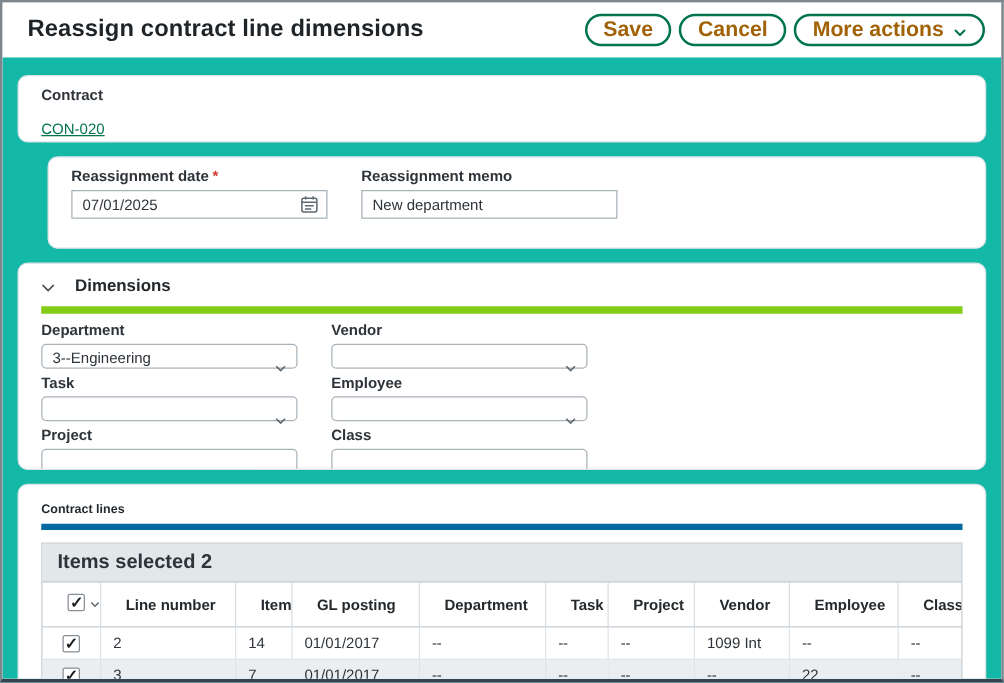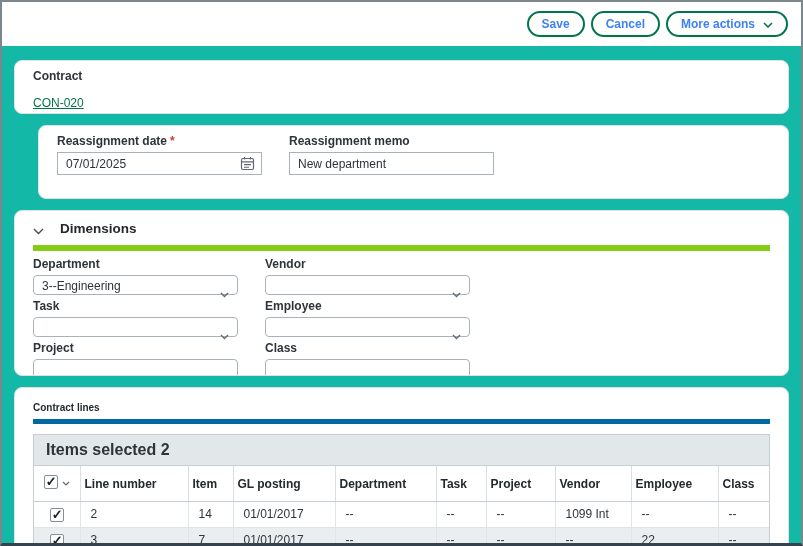--- a/index.html
+++ b/index.html
@@ -18,23 +18,23 @@
     background: #ffffff;
     display: flex;
     align-items: center;
     padding: 0 13px 0 20px;
   }
   .page-title { font-size: 19px; font-weight: bold; color: #1f2428; letter-spacing: .1px; }
   .header-spacer { flex: 1; }
   .pill-btn {
     background: #ffffff;
     border: 2px solid #00754a;
-    color: #3b82f6;
+    color: #a16207;
     font-family: "Liberation Sans", sans-serif;
-    font-size: 12px;
+    font-size: 17px;
     font-weight: bold;
     border-radius: 14px;
     padding: 4px 13px;
     margin-left: 6px;
     display: inline-flex;
     align-items: center;
     gap: 8px;
     cursor: pointer;
     line-height: 14px;
   }
@@ -136,21 +136,21 @@
     color: #2e3439;
     padding: 8px 12px;
     line-height: 14px;
   }
   table { width: 100%; border-collapse: collapse; font-size: 12px; table-layout: fixed; }
   th {
     font-weight: bold;
     text-align: left;
     color: #24292d;
     background: #ffffff;
-    padding: 9px 4px;
+    padding: 9px 20px;
     border-right: 1px solid #d9dee3;
     border-bottom: 1px solid #c6cdd3;
     white-space: nowrap;
     overflow: hidden;
   }
   th:last-child, td:last-child { border-right: none; }
   td {
     padding: 5px 10px;
     border-right: 1px solid #dfe4e8;
     border-bottom: 1px solid #dfe4e8;
@@ -178,20 +178,21 @@
     font-size: 13px;
     font-weight: bold;
     color: #1c1f21;
   }
   .hdr-cb { display: inline-flex; align-items: center; gap: 4px; }
 </style>
 </head>
 <body>
 
 <div class="header">
+  <div class="page-title">Reassign contract line dimensions</div>
   <div class="header-spacer"></div>
   <button class="pill-btn">Save</button>
   <button class="pill-btn">Cancel</button>
   <button class="pill-btn">
     <span>More actions</span>
     <span>
       <svg width="10" height="6" viewBox="0 0 10 6">
           <path d="M1 1 L5 5 L9 1" fill="none" stroke="#00754a" stroke-width="1.6"></path>
         </svg>
     </span>

